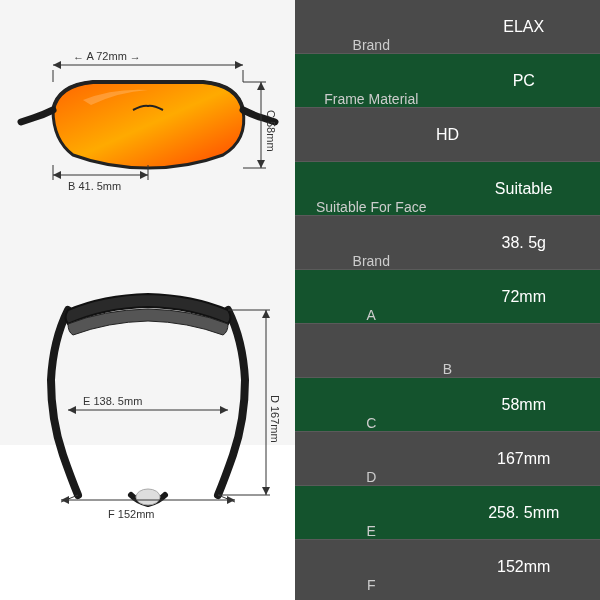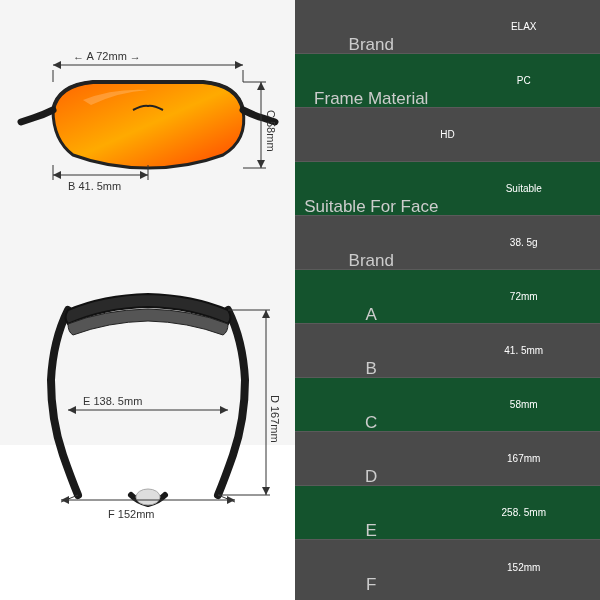--- a/index.html
+++ b/index.html
@@ -67,30 +67,30 @@
     }
 
     .spec-row.medium {
       background: #14532d;
     }
 
     .spec-label {
       flex: 1;
       text-align: center;
       color: #cccccc;
-      font-size: 17px;
+      font-size: 14px;
       font-weight: 400;
       margin-top: 36px;
     }
 
     .spec-value {
       flex: 1;
       text-align: center;
       color: #ffffff;
-      font-size: 10px;
+      font-size: 16px;
       font-weight: 400;
     }
 
     
     svg {
       overflow: visible;
     }
 
     .dim-text {
       font-size: 11px;
@@ -209,21 +209,20 @@
     <div class="spec-row dark">
       <div class="spec-label">Brand</div>
       <div class="spec-value">38. 5g</div>
     </div>
     <div class="spec-row medium">
       <div class="spec-label">A</div>
       <div class="spec-value">72mm</div>
     </div>
     <div class="spec-row dark">
       <div class="spec-label">B</div>
-      <div class="spec-value">41. 5mm</div>
     </div>
     <div class="spec-row medium">
       <div class="spec-label">C</div>
       <div class="spec-value">58mm</div>
     </div>
     <div class="spec-row dark">
       <div class="spec-label">D</div>
       <div class="spec-value">167mm</div>
     </div>
     <div class="spec-row medium">

